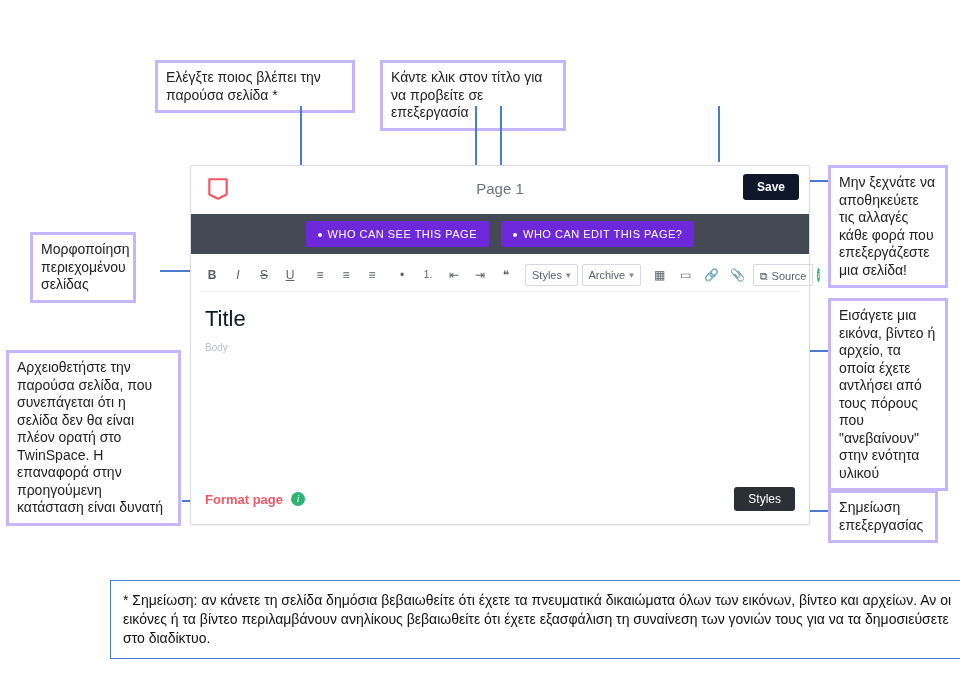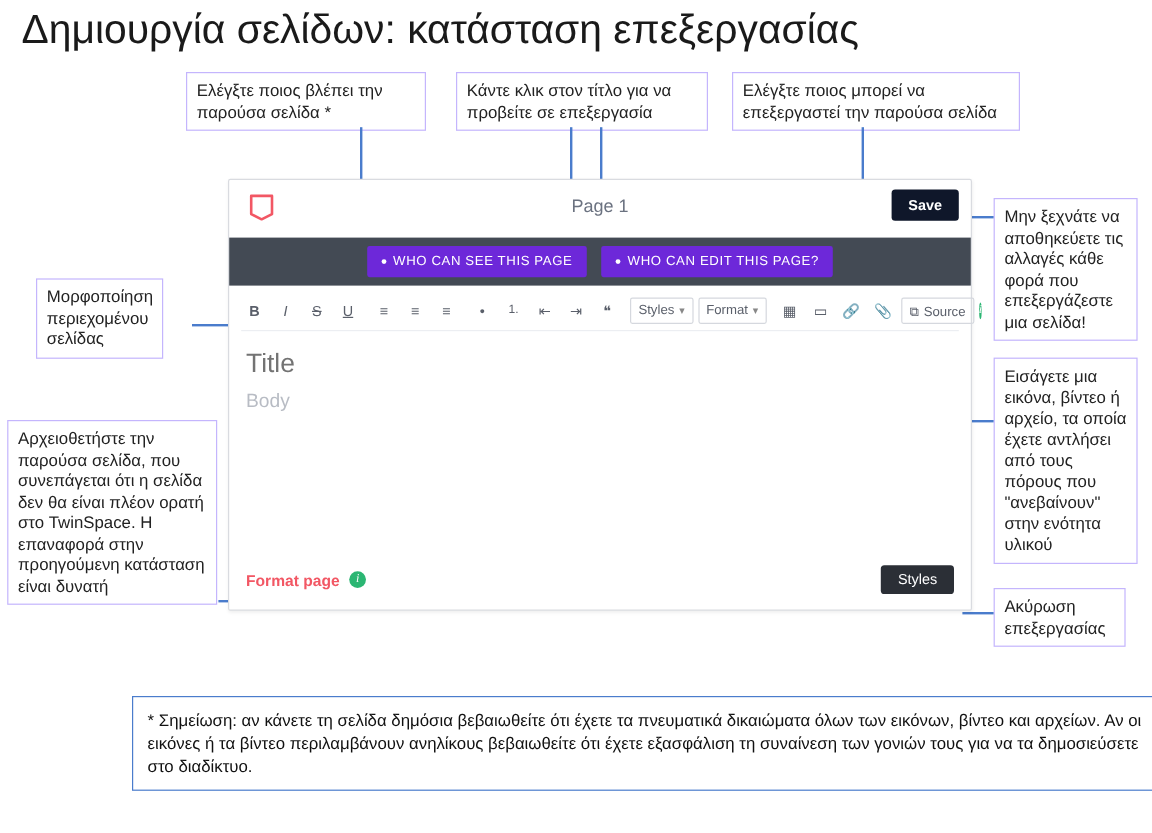--- a/index.html
+++ b/index.html
@@ -1,26 +1,26 @@
 <!DOCTYPE html>
 <html><head>
 <meta charset="utf-8">
 <style>
   * { box-sizing: border-box; margin: 0; padding: 0; }
   html, body { width: 960px; height: 694px; font-family: Arial, Helvetica, sans-serif; background: #fff; color: #111; }
   .slide { position: relative; width: 960px; height: 694px; }
   .title { position: absolute; left: 18px; top: 6px; font-size: 34px; font-weight: 400; color: #1a1a1a; }
   .callout {
-    position: absolute; border: 1px solid #c4b5fd; background: #fff;
+    position: absolute; border: 3px solid #c4b5fd; background: #fff;
     padding: 6px 8px; font-size: 14px; line-height: 1.25; color: #222;
   }
   .line { position: absolute; background: #4a7ccc; }
   
   .editor {
-    position: absolute; left: 190px; top: 149px; width: 620px; height: 360px;
+    position: absolute; left: 190px; top: 165px; width: 620px; height: 360px;
     background: #fff; border: 1px solid #d9dbe0; border-radius: 2px;
     box-shadow: 0 1px 3px rgba(0,0,0,0.06);
   }
   .ed-top { position: absolute; left: 0; right: 0; top: 0; height: 48px; }
   .ed-icon {
     position: absolute; left: 14px; top: 10px; width: 26px; height: 26px;
   }
   .ed-icon svg { width: 26px; height: 26px; }
   .ed-page-title {
     position: absolute; left: 50%; top: 14px; transform: translateX(-50%);
@@ -60,24 +60,24 @@
     height: 22px; line-height: 22px; padding: 0 6px; border: 1px solid #d5d8de;
     border-radius: 2px; font-size: 11px; color: #5a5f6a; cursor: pointer; text-align: center;
   }
   .info-circle {
     width: 14px; height: 14px; border-radius: 50%; background: #2bb673;
     color: #fff; font-size: 10px; line-height: 14px; text-align: center;
     font-style: italic; font-family: Georgia, serif; cursor: pointer;
     margin-left: auto;
   }
   .ed-title-label {
-    position: absolute; left: 14px; top: 140px; font-size: 22px; color: #737373;
+    position: absolute; left: 14px; top: 140px; font-size: 22px; color: #0f172a;
   }
   .ed-body-label {
-    position: absolute; left: 14px; top: 176px; font-size: 16px; color: #b8bcc4;
+    position: absolute; left: 14px; top: 176px; font-size: 10px; color: #b8bcc4;
   }
   .archive-row {
     position: absolute; left: 14px; right: 14px; bottom: 12px; height: 26px;
     display: flex; align-items: center;
   }
   .archive-link { color: #f25764; font-size: 13px; font-weight: 600; cursor: pointer; }
   .archive-row .info-circle { margin-left: 8px; }
   .cancel-btn {
     margin-left: auto; background: #2b2f36; color: #fff; font-size: 12px;
     height: 24px; line-height: 24px; padding: 0 14px; border-radius: 3px; cursor: pointer;
@@ -85,42 +85,40 @@
   
   .footnote {
     position: absolute; left: 110px; top: 580px; width: 868px;
     border: 1px solid #4a7ccc; padding: 10px 12px; font-size: 14px; line-height: 1.35;
   }
 </style>
 </head>
 <body>
 <div class="slide">
 
-  <div class="title">Δημιουργία σελίδων: κατάσταση επεξεργασίας</div>
 
   <div class="callout" style="left:155px; top:60px; width:200px;">Ελέγξτε ποιος βλέπει την παρούσα σελίδα *</div>
-  <div class="callout" style="left:380px; top:60px; width:210px;">Κάντε κλικ στον τίτλο για να προβείτε σε επεξεργασία</div>
-  <div class="callout" style="left:610px; top:60px; width:240px;">Ελέγξτε ποιος μπορεί να επεξεργαστεί την παρούσα σελίδα</div>
+  <div class="callout" style="left:380px; top:60px; width:186px;">Κάντε κλικ στον τίτλο για να προβείτε σε επεξεργασία</div>
 
   <div class="line" style="left:300px; top:106px; width:2px; height:108px;"></div>
   <div class="line" style="left:475px; top:106px; width:2px; height:66px;"></div>
   <div class="line" style="left:500px; top:106px; width:2px; height:108px;"></div>
   <div class="line" style="left:300px; top:214px; width:120px; height:2px;"></div>
   <div class="line" style="left:475px; top:170px; width:35px; height:2px;"></div>
   <div class="line" style="left:500px; top:214px; width:50px; height:2px;"></div>
   <div class="line" style="left:718px; top:106px; width:2px; height:56px;"></div>
 
   <div class="callout" style="left:30px; top:232px; width:106px;">Μορφοποίηση περιεχομένου σελίδας</div>
   <div class="callout" style="left:6px; top:350px; width:175px;">Αρχειοθετήστε την παρούσα σελίδα, που συνεπάγεται ότι η σελίδα δεν θα είναι πλέον ορατή στο TwinSpace. Η επαναφορά στην προηγούμενη κατάσταση είναι δυνατή</div>
   <div class="line" style="left:160px; top:270px; width:40px; height:2px;"></div>
   <div class="line" style="left:182px; top:500px; width:40px; height:2px;"></div>
 
   <div class="callout" style="left:828px; top:165px; width:120px;">Μην ξεχνάτε να αποθηκεύετε τις αλλαγές κάθε φορά που επεξεργάζεστε μια σελίδα!</div>
   <div class="callout" style="left:828px; top:298px; width:120px;">Εισάγετε μια εικόνα, βίντεο ή αρχείο, τα οποία έχετε αντλήσει από τους πόρους που "ανεβαίνουν" στην ενότητα υλικού</div>
-  <div class="callout" style="left:828px; top:490px; width:110px;">Ακύρωση επεξεργασίας</div>
+  <div class="callout" style="left:828px; top:490px; width:110px;">Σημείωση επεξεργασίας</div>
   <div class="line" style="left:806px; top:180px; width:22px; height:2px;"></div>
   <div class="line" style="left:800px; top:350px; width:28px; height:2px;"></div>
   <div class="line" style="left:802px; top:510px; width:26px; height:2px;"></div>
 
   <div class="editor">
     <div class="ed-top">
       <span class="ed-icon">
         <svg viewBox="0 0 24 24">
             <path d="M4 3h16v14l-8 4-8-4V3z" fill="none" stroke="#f25764" stroke-width="2" stroke-linejoin="round"></path>
           </svg>
@@ -145,21 +143,21 @@
       <span class="tbtn">•</span>
       <span class="tbtn" style="font-size:10px;">1.</span>
       <span class="tbtn">⇤</span>
       <span class="tbtn">⇥</span>
       <span class="tbtn">❝</span>
       <span style="width:1px;height:18px;background:#e2e4e9;"></span>
       <span class="tsel">
           <span>Styles</span>
         </span>
       <span class="tsel">
-          <span>Format</span>
+          <span>Archive</span>
         </span>
       <span style="width:1px;height:18px;background:#e2e4e9;"></span>
       <span class="tbtn">▦</span>
       <span class="tbtn">▭</span>
       <span class="tbtn">🔗</span>
       <span class="tbtn">📎</span>
       <span class="tsrc"><span style="margin-right:4px;">⧉</span><span>Source</span></span>
       <span class="info-circle">i</span>
     </div>
     <div class="ed-title-label">Title</div>

